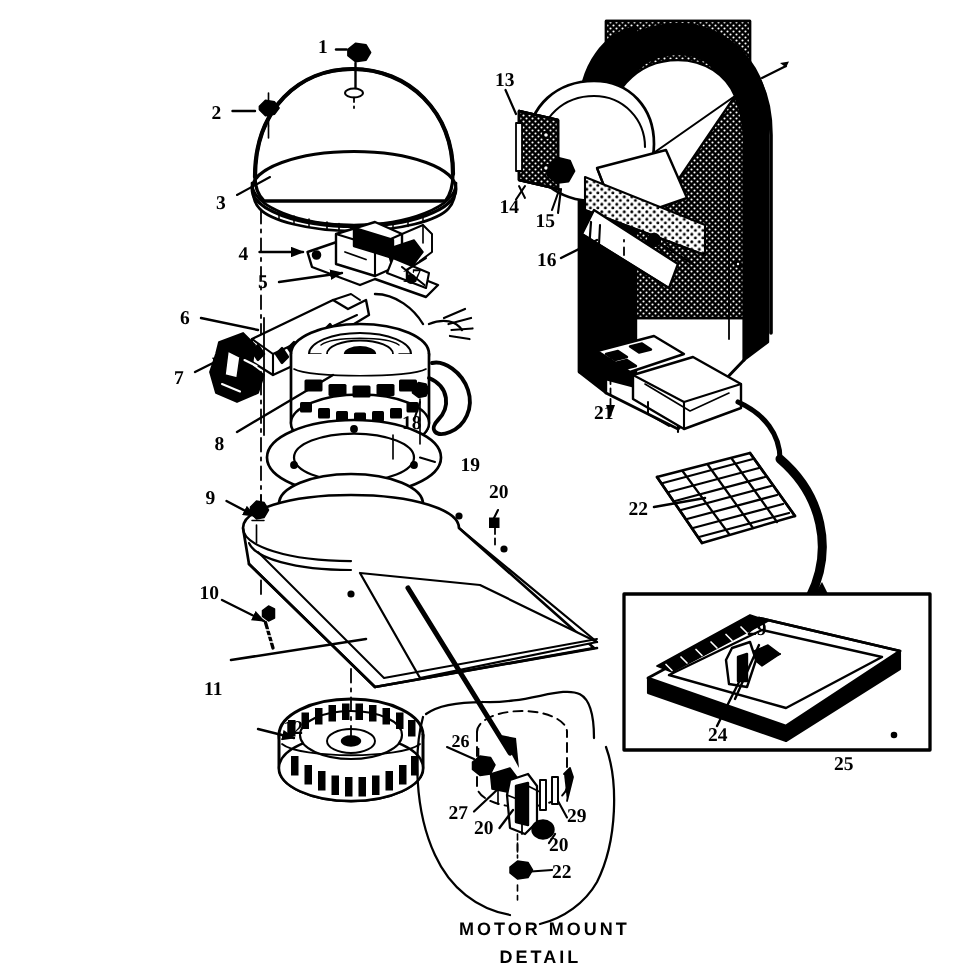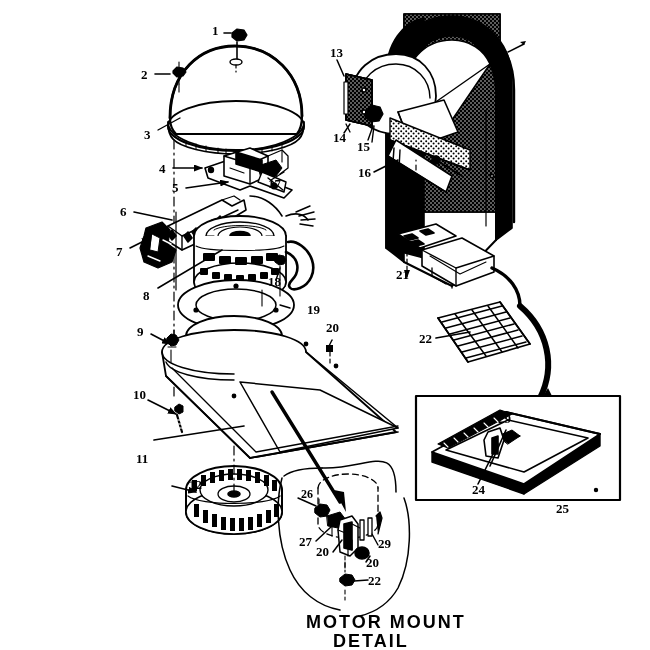--- a/index.html
+++ b/index.html
@@ -19,21 +19,21 @@
     color:#000;
     white-space:nowrap;
     user-select:none;
   }
   .cal.sm{font-size:12px;}
   .title{
     position:absolute;
     font-family:"Liberation Sans", sans-serif;
     font-weight:700;
     letter-spacing:2px;
-    font-size:18px;
+    font-size:12px;
     color:#000;
     white-space:nowrap;
   }
 </style>
 </head>
 <body>
 
 <div id="sheet">
 
   <svg width="650" height="650" viewBox="0 0 650 650">

